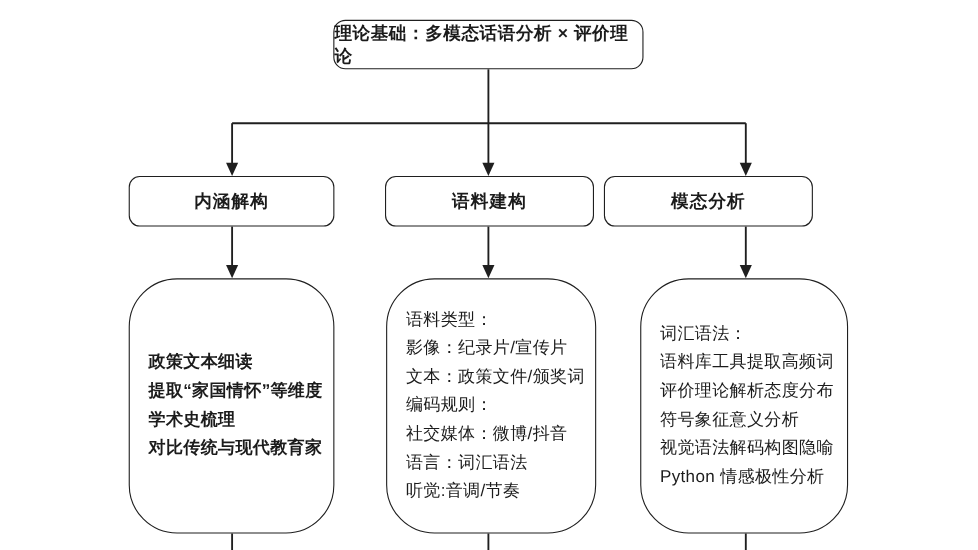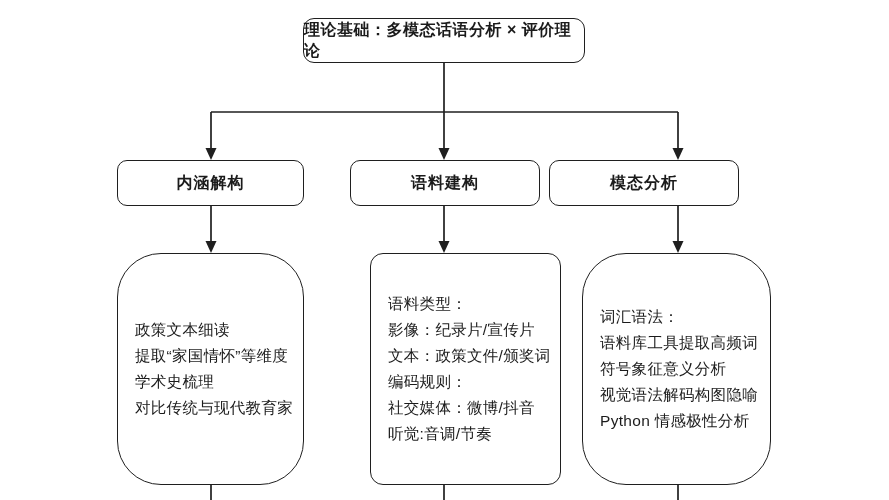--- a/index.html
+++ b/index.html
@@ -52,22 +52,22 @@
     flex-direction: column;
     align-items: flex-start;
     justify-content: center;
     padding-left: 17px;
     padding-right: 6px;
     font-size: 15.5px;
     font-weight: 500;
     line-height: 26px;
     letter-spacing: 0.3px;
   }
-  .node.detail-1 { left: 117px; width: 187px; }
-  .node.detail-2 { left: 370px; width: 191px; border-radius: 13px; }
+  .node.detail-1 { left: 117px; width: 187px; font-weight: bold; }
+  .node.detail-2 { left: 351px; width: 191px; }
   .node.detail-3 { left: 582px; width: 189px; }
   .detail-line { white-space: nowrap; }
 </style>
 </head>
 <body>
 
 <div class="canvas">
 
   <svg class="connectors" viewBox="0 0 889 500" xmlns="http://www.w3.org/2000/svg">
     <g stroke="#1f1f1f" stroke-width="1.7" fill="none">
@@ -118,24 +118,26 @@
     <div class="detail-line">学术史梳理</div>
     <div class="detail-line">对比传统与现代教育家</div>
   </div>
 
   <div class="node detail-node detail-2">
     <div class="detail-line">语料类型：</div>
     <div class="detail-line">影像：纪录片/宣传片</div>
     <div class="detail-line">文本：政策文件/颁奖词</div>
     <div class="detail-line">编码规则：</div>
     <div class="detail-line">社交媒体：微博/抖音</div>
+    <div class="detail-line">语言：词汇语法</div>
     <div class="detail-line">听觉:音调/节奏</div>
   </div>
 
   <div class="node detail-node detail-3">
     <div class="detail-line">词汇语法：</div>
     <div class="detail-line">语料库工具提取高频词</div>
+    <div class="detail-line">评价理论解析态度分布</div>
     <div class="detail-line">符号象征意义分析</div>
     <div class="detail-line">视觉语法解码构图隐喻</div>
     <div class="detail-line">Python 情感极性分析</div>
   </div>
 
 </div>
 
 </body></html>

